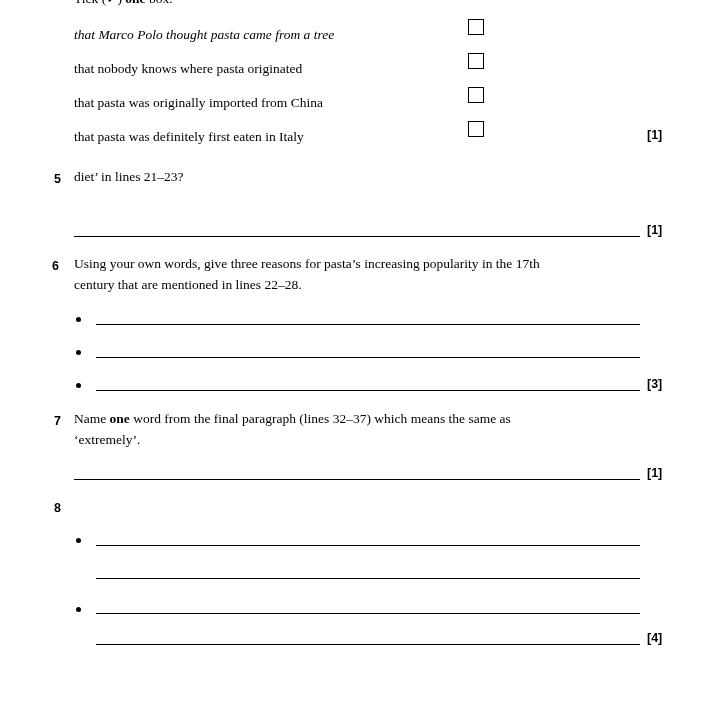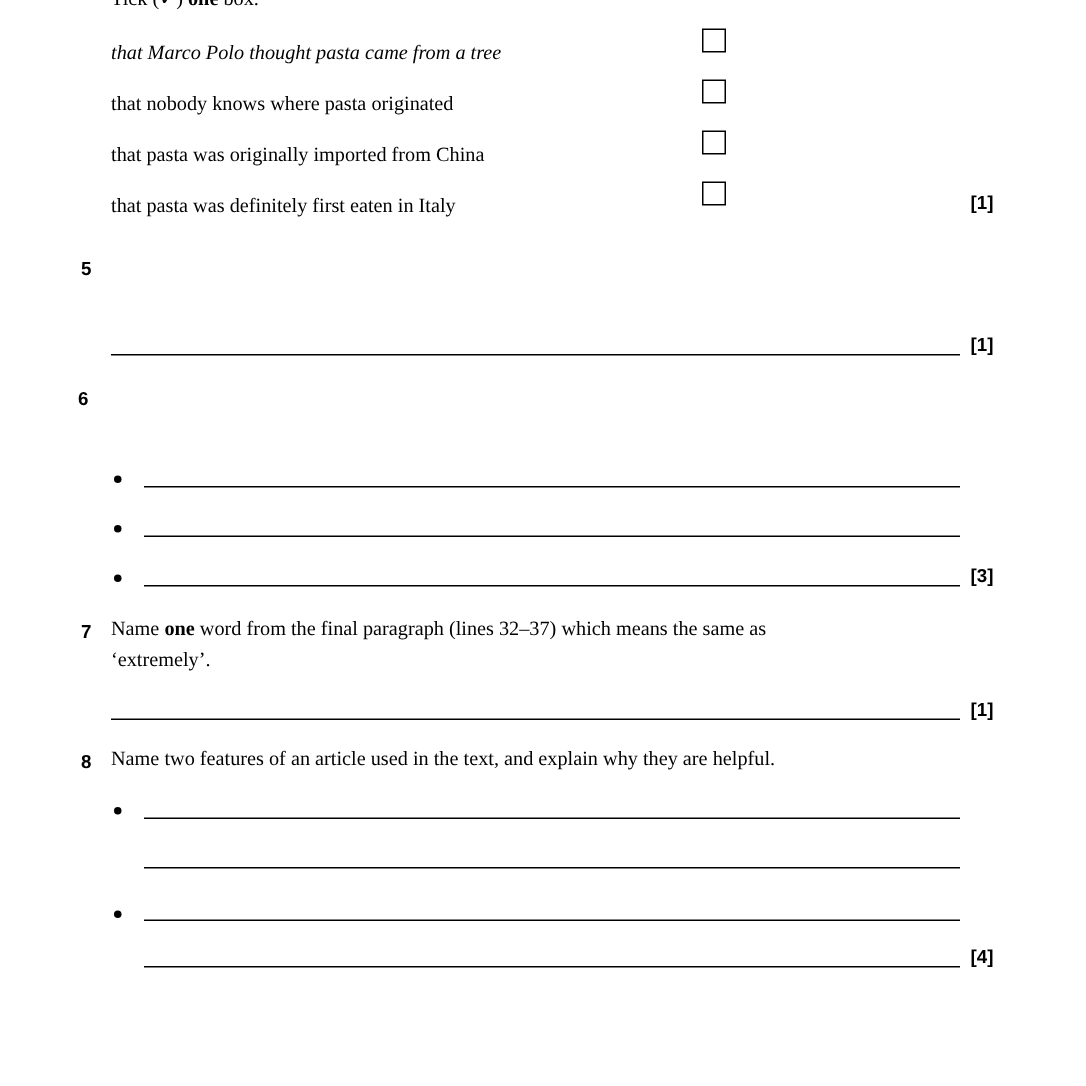--- a/index.html
+++ b/index.html
@@ -70,45 +70,47 @@
   <div class="abs option-label" style="left:74px; top:95px;text-align:center;">that pasta was originally imported from China</div>
   <div class="abs checkbox" style="left:468px; top:87px;"></div>
 
   <div class="abs option-label" style="left:74px; top:129px;">that pasta was definitely first eaten in Italy</div>
   <div class="abs checkbox" style="left:468px; top:121px;"></div>
 
   <div class="abs marks" style="left:647px; top:128px;">[1]</div>
 
   <div class="abs qnum" style="left:54px; top:172px;">5</div>
   <div class="abs qtext" style="left:74px; top:166px;">
+    <div class="line">diet’ in lines 21–23?</div>
   </div>
   <div class="abs ans-line full" style="top:236px;"></div>
   <div class="abs marks" style="left:647px; top:223px;">[1]</div>
 
   <div class="abs qnum" style="left:52px; top:259px;">6</div>
+  <div class="abs qtext" style="left:74px; top:253px;">
+    <div class="line">Using your own words, give three reasons for pasta’s increasing popularity in the 17th</div>
+    <div class="line">century that are mentioned in lines 22–28.</div>
+  </div>
   <div class="abs bullet" style="top:317px;"></div>
   <div class="abs ans-line bulleted" style="top:324px;"></div>
   <div class="abs bullet" style="top:350px;"></div>
   <div class="abs ans-line bulleted" style="top:357px;"></div>
   <div class="abs bullet" style="top:383px;"></div>
   <div class="abs ans-line bulleted" style="top:390px;"></div>
   <div class="abs marks" style="left:647px; top:377px;">[3]</div>
 
   <div class="abs qnum" style="left:54px; top:414px;">7</div>
   <div class="abs qtext" style="left:74px; top:408px;">
     <div class="line"><span>Name </span><span class="b">one</span><span> word from the final paragraph (lines 32–37) which means the same as</span></div>
     <div class="line">‘extremely’.</div>
   </div>
   <div class="abs ans-line full" style="top:479px;"></div>
   <div class="abs marks" style="left:647px; top:466px;">[1]</div>
 
   <div class="abs qnum" style="left:54px; top:501px;">8</div>
-  <div class="abs qtext" style="left:74px; top:495px;">
-    <div class="line">Name two features of an article used in the text, and explain why they are helpful.</div>
-  </div>
   <div class="abs bullet" style="top:538px;"></div>
   <div class="abs ans-line bulleted" style="top:545px;"></div>
   <div class="abs ans-line bulleted" style="top:578px;"></div>
   <div class="abs bullet" style="top:607px;"></div>
   <div class="abs ans-line bulleted" style="top:613px;"></div>
   <div class="abs ans-line bulleted" style="top:644px;"></div>
   <div class="abs marks" style="left:647px; top:631px;">[4]</div>
 
 </div>
 

